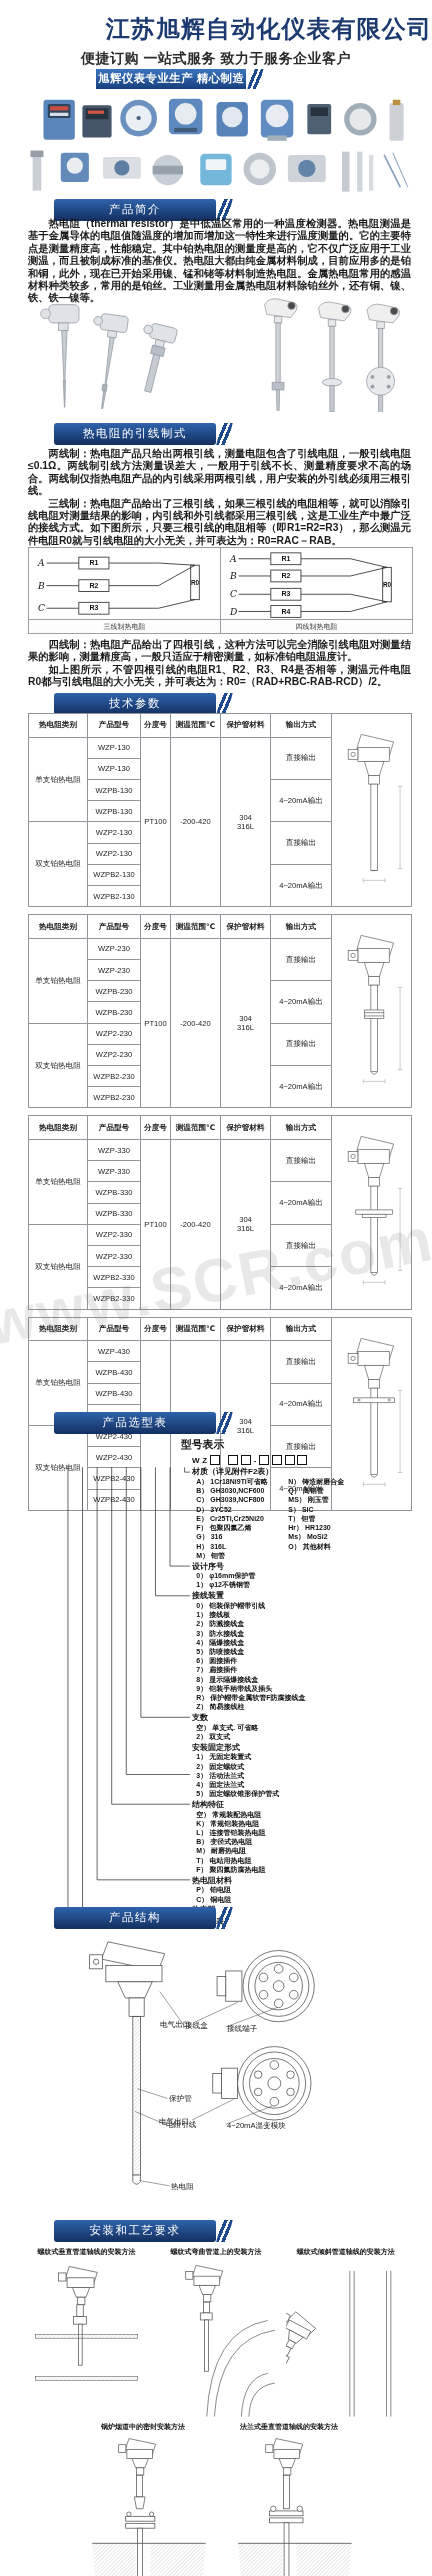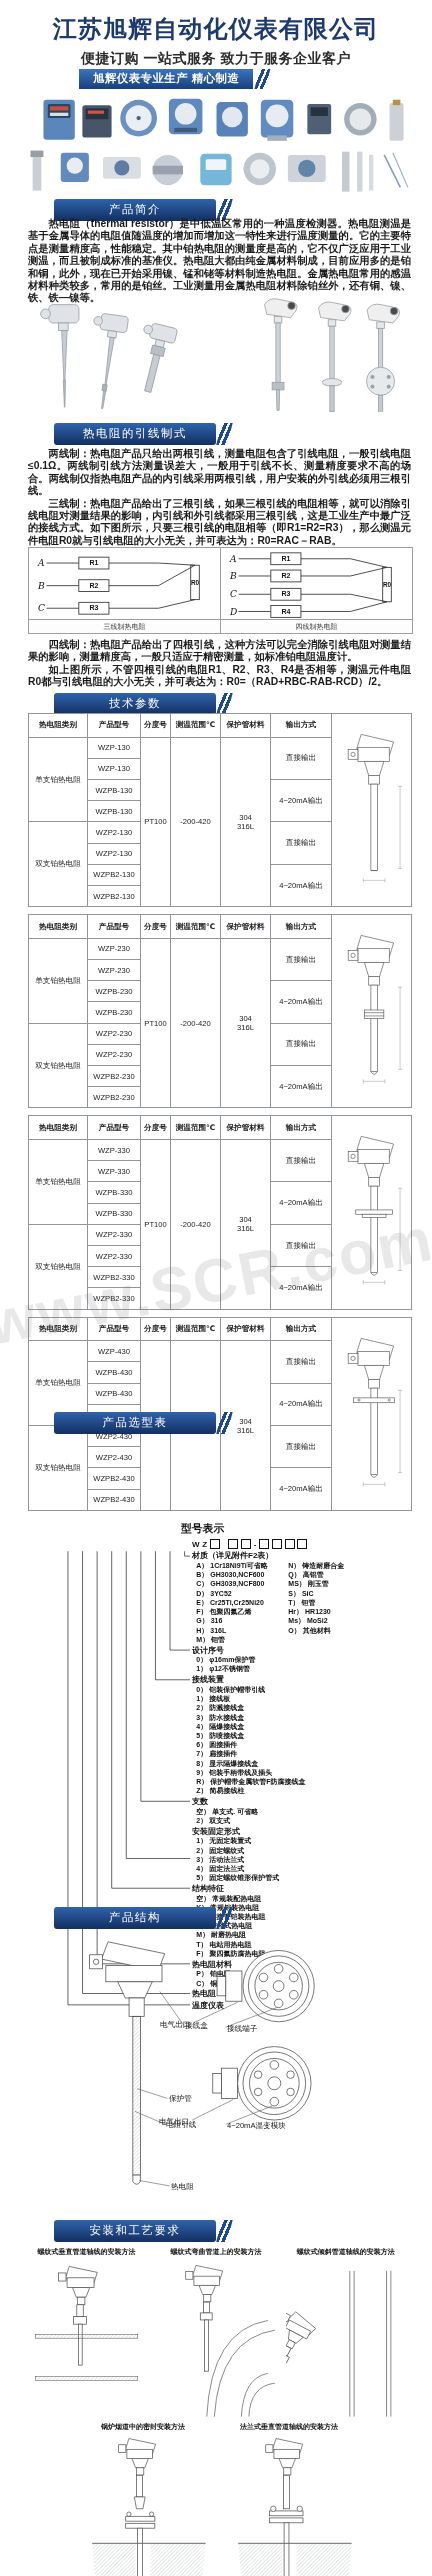--- a/index.html
+++ b/index.html
@@ -1,23 +1,23 @@
 <!DOCTYPE html>
 <html style="font-size:8.6px"><head>
 <meta charset="utf-8">
 <style>
   html,body{margin:0;padding:0;background:#fff;}
   #page{position:relative;width:432px;height:2576px;background:#fff;overflow:hidden;
         font-family:"Liberation Sans","DejaVu Sans",sans-serif;color:#222;}
   
-  .company{position:absolute;top:13px;left:0;width:432px;text-align:center;
+  .company{position:absolute;top:13px;left:0;width:432px;text-align:right;
            font-size:24px;font-weight:bold;color:#1d3a70;letter-spacing:1.1px;}
   .tagline{position:absolute;top:50px;left:0;width:432px;text-align:center;
            font-size:14px;font-weight:bold;color:#2b2b2b;letter-spacing:0.5px;}
-  .banner{position:absolute;top:69px;left:79px;height:19.5px;line-height:19.5px;padding:0 14px;
+  .banner{position:absolute;top:69px;left:96px;height:19.5px;line-height:19.5px;padding:0 2px;
           background:linear-gradient(180deg,#3a74bd,#16407e);color:#fff;font-size:11.4px;
           font-weight:bold;letter-spacing:0.5px;}
   .slashes{position:absolute;top:0;height:100%;width:10.8px;right:-14px;
            background:linear-gradient(100deg,transparent 18%,#1d4a8f 18% 42%,transparent 42% 58%,#1d4a8f 58% 82%,transparent 82%);
            transform:skewX(-14deg);}
   
   .badge{position:absolute;left:54px;width:162px;height:21.6px;line-height:21.6px;text-align:center;
          background:linear-gradient(180deg,#2f63ac,#122f60);color:#fff;font-size:11.4px;
          font-weight:normal;letter-spacing:1.6px;border-radius:3px;}
   
@@ -43,21 +43,21 @@
   table.tech-table th{font-weight:bold;height:20.5px;}
   table.tech-table td{height:18px;}
   td.imgcell{padding:0;}
   col.c0{width:59px}col.c1{width:53px}col.c2{width:30px}col.c3{width:50px}
   col.c4{width:50px}col.c5{width:61px}col.c6{width:80px}
   
   .watermark{position:absolute;top:1243px;left:-16px;width:486px;font-size:61px;font-weight:bold;
      color:rgba(110,110,110,0.16);transform:rotate(-11deg);letter-spacing:2.2px;white-space:nowrap;
      pointer-events:none;font-family:"Liberation Sans",sans-serif;}
   
-  #selection{position:absolute;top:1522px;left:28px;width:383px;}
+  #selection{position:absolute;top:1438px;left:28px;width:383px;}
   .model-label{font-size:10.8px;font-weight:bold;margin-left:153px;color:#111;}
   .code-row{margin:3.2px 0 1.1px 164px;font-size:8px;font-weight:bold;color:#111;
             display:flex;align-items:center;gap:2.7px;}
   .mbox{display:inline-block;width:8px;height:8px;border:0.8px solid #111;}
   .code-dash{font-weight:bold;}
   #tree-body{position:relative;padding-left:164px;margin-top:2.2px;min-height:427px;}
   #tree-lines{position:absolute;left:0;top:0;width:162px;}
   .tree-group{margin-bottom:1.6px;}
   .tree-title{font-size:8px;font-weight:bold;color:#111;line-height:9.7px;}
   .tree-opts{position:relative;margin-left:4.3px;}

